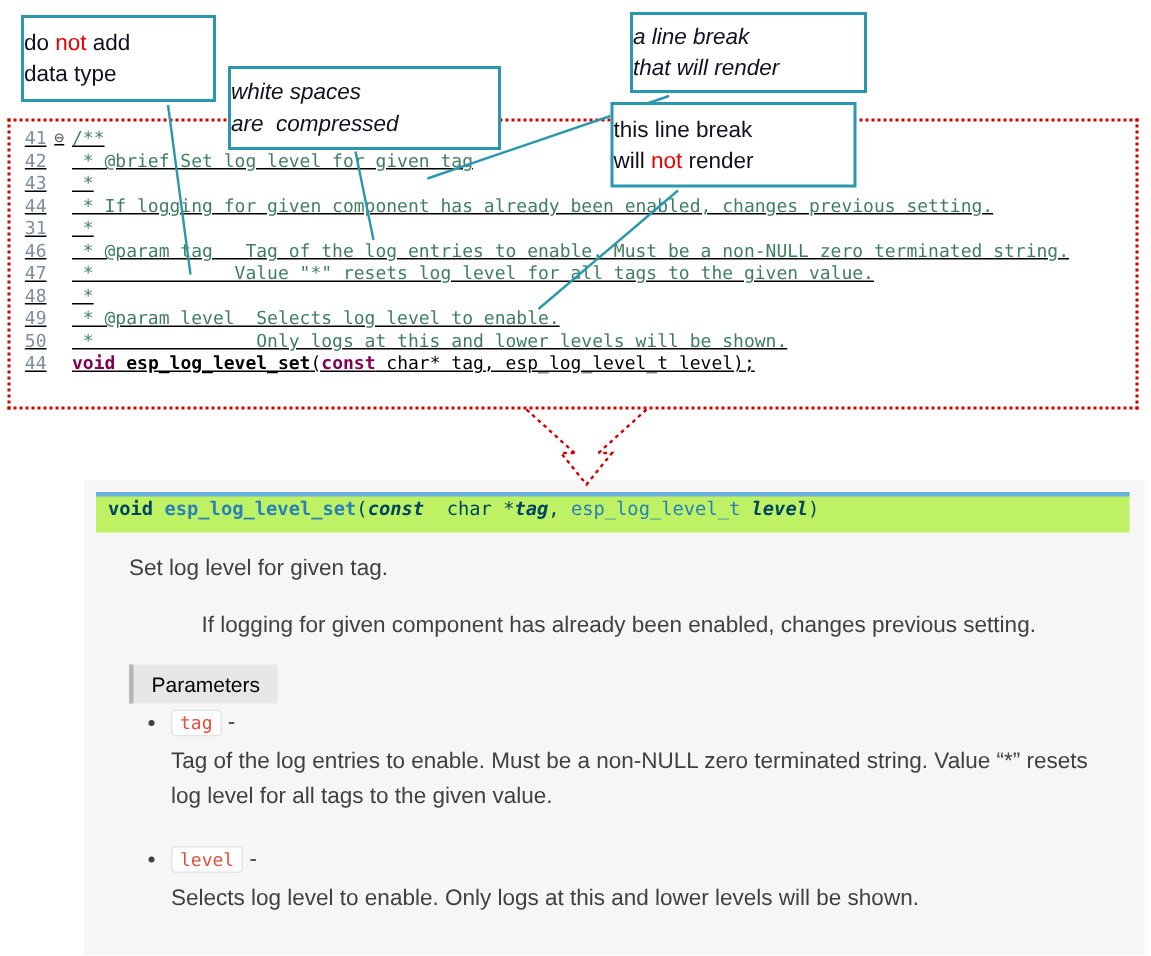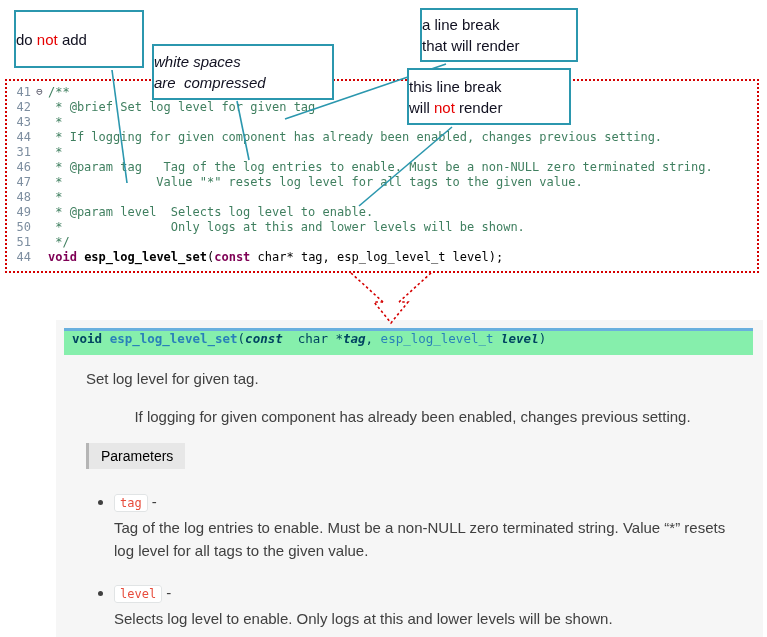--- a/index.html
+++ b/index.html
@@ -5,59 +5,59 @@
   html,body{margin:0;padding:0;background:#fff;}
   .canvas{position:relative;width:767px;height:637px;background:#fff;
           font-family:"Liberation Sans",sans-serif;overflow:hidden;}
 
   
   .callout{position:absolute;background:#fff;border:2px solid #2b97ae;color:#101020;
            font-size:15px;text-align:left;display:flex;flex-direction:column;
            justify-content:center;line-height:21px;z-index:30;white-space:pre;}
   #callout-0{left:14px;top:10px;width:126px;height:54px;}
   #callout-1{left:152px;top:44px;width:178px;height:52px;font-style:italic;}
-  #callout-2{left:420px;top:8px;width:154px;height:50px;}
+  #callout-2{left:420px;top:8px;width:154px;height:50px;font-style:italic;}
   #callout-3{left:407px;top:68px;width:160px;height:53px;}
   .red{color:#e60000;}
 
   
   .arrows{position:absolute;left:0;top:0;z-index:20;pointer-events:none;}
 
   
   .code-block{position:absolute;left:5px;top:79px;width:750px;height:186px;
-              border:2px dotted #d40000;background:#fff;z-index:10;padding-top:4px;}
+              border:2px dotted #d40000;background:#fff;z-index:10;padding-top:4px;text-decoration:underline;}
   .code-line{display:flex;height:15px;font:12px "DejaVu Sans Mono",monospace;white-space:pre;}
   .ln{width:24px;text-align:right;color:#7d8ea0;flex:none;}
   .fold{width:17px;text-align:center;color:#556;font-size:11px;flex:none;}
   .lc{flex:none;}
   .cm{color:#3F7F5F;}
   .kw{color:#7F0055;font-weight:bold;}
   .fn{color:#000;font-weight:bold;}
   .pl{color:#000;}
 
   
   .doc{position:absolute;left:56px;top:320px;width:707px;height:317px;
        background:#f6f6f6;z-index:5;color:#404040;}
-  .sig{margin:8px 10px 0 8px;height:24px;line-height:24px;background:#86efac;
+  .sig{margin:8px 10px 0 8px;height:24px;line-height:24px;background:#bef264;
        border-top:3px solid #6ab0de;padding-left:8px;
        font:12.5px "DejaVu Sans Mono",monospace;white-space:pre;}
   .s-kw{font-weight:bold;color:#004461;}
   .s-name{font-weight:bold;color:#2980b9;}
   .s-kwi{font-weight:bold;font-style:italic;color:#004461;}
   .s-type{color:#2980b9;}
   .s-param{font-weight:bold;font-style:italic;color:#004461;}
   .s-pl{color:#004461;}
 
   .doc-body{padding:0 24px 0 30px;font-size:15px;}
   .brief{margin:15px 0 0;}
   .desc{margin:21px 0 0;text-align:center;}
   .params-label{display:inline-block;margin:18px 0 0;background:#e7e7e7;
                 border-left:3px solid #b5b5b5;padding:5px 12px;font-size:14px;
                 font-weight:normal;color:#000000;}
-  .params-list{margin:24px 0 0;padding-left:28px;list-style:disc;}
+  .params-list{margin:4px 0 0;padding-left:28px;list-style:disc;}
   .params-list li+li{margin-top:22px;}
   .param-head{font-size:15px;}
   .param-name{font:12px "DejaVu Sans Mono",monospace;color:#e74c3c;background:#fff;
               border:1px solid #e1e4e5;padding:1px 5px;border-radius:3px;}
   .param-desc{margin:7px 0 0;line-height:1.5;max-width:628px;}
 </style>
 </head>
 <body>
 
 <div class="canvas">
@@ -67,40 +67,39 @@
         <div class="code-line"><span class="ln">41</span><span class="fold">⊖</span><span class="lc"><span class="cm">/**</span></span></div>
         <div class="code-line"><span class="ln">42</span><span class="fold"></span><span class="lc"><span class="cm"> * @brief Set log level for given tag</span></span></div>
         <div class="code-line"><span class="ln">43</span><span class="fold"></span><span class="lc"><span class="cm"> *</span></span></div>
         <div class="code-line"><span class="ln">44</span><span class="fold"></span><span class="lc"><span class="cm"> * If logging for given component has already been enabled, changes previous setting.</span></span></div>
         <div class="code-line"><span class="ln">31</span><span class="fold"></span><span class="lc"><span class="cm"> *</span></span></div>
         <div class="code-line"><span class="ln">46</span><span class="fold"></span><span class="lc"><span class="cm"> * @param tag   Tag of the log entries to enable. Must be a non-NULL zero terminated string.</span></span></div>
         <div class="code-line"><span class="ln">47</span><span class="fold"></span><span class="lc"><span class="cm"> *             Value "*" resets log level for all tags to the given value.</span></span></div>
         <div class="code-line"><span class="ln">48</span><span class="fold"></span><span class="lc"><span class="cm"> *</span></span></div>
         <div class="code-line"><span class="ln">49</span><span class="fold"></span><span class="lc"><span class="cm"> * @param level  Selects log level to enable.</span></span></div>
         <div class="code-line"><span class="ln">50</span><span class="fold"></span><span class="lc"><span class="cm"> *               Only logs at this and lower levels will be shown.</span></span></div>
-        <div class="code-line"><span class="ln">51</span><span class="fold"></span><span class="lc"><span class="cm"> */</span></span></div>
         <div class="code-line"><span class="ln">44</span><span class="fold"></span><span class="lc"><span class="kw">void</span><span class="pl"> </span><span class="fn">esp_log_level_set</span><span class="pl">(</span><span class="kw">const</span><span class="pl"> char* tag, esp_log_level_t level);</span></span></div>
       </div>
   </div>
 
   <svg class="arrows" width="767" height="637">
     <g stroke="#2b97ae" stroke-width="1.6">
       <line x1="112" y1="70" x2="127" y2="183"></line>
       <line x1="237" y1="101" x2="249" y2="160"></line>
       <line x1="446" y1="64" x2="285" y2="119"></line>
       <line x1="452" y1="127" x2="359" y2="206"></line>
     </g>
     <g stroke="#d40000" stroke-width="1.6" fill="none" stroke-dasharray="2.5,2.6">
       <path d="M351,273 L383,302"></path>
       <path d="M431,273 L399,302"></path>
       <path d="M383,302 L374,302 L391,323 L408,302 L399,302"></path>
     </g>
   </svg>
 
-  <div class="callout" id="callout-0"><div><span>do </span><span class="red">not</span><span> add</span></div></div>
+  <div class="callout" id="callout-0"><div><span>do </span><span class="red">not</span><span> add</span></div><div><span>data type</span></div></div>
   <div class="callout" id="callout-1"><div><span>white spaces</span></div><div><span>are  compressed</span></div></div>
   <div class="callout" id="callout-2"><div><span>a line break</span></div><div><span>that will render</span></div></div>
   <div class="callout" id="callout-3"><div><span>this line break</span></div><div><span>will </span><span class="red">not</span><span> render</span></div></div>
 
   <div class="doc">
     <div class="sig"><span class="s-kw">void</span><span class="s-pl"> </span><span class="s-name">esp_log_level_set</span><span class="s-pl">(</span><span class="s-kwi">const</span><span class="s-pl">  char *</span><span class="s-param">tag</span><span class="s-pl">, </span><span class="s-type">esp_log_level_t</span><span class="s-pl"> </span><span class="s-param">level</span><span class="s-pl">)</span></div>
     <div class="doc-body">
       <p class="brief">Set log level for given tag.</p>
       <p class="desc">If logging for given component has already been enabled, changes previous setting.</p>
       <div class="params-label">Parameters</div>

